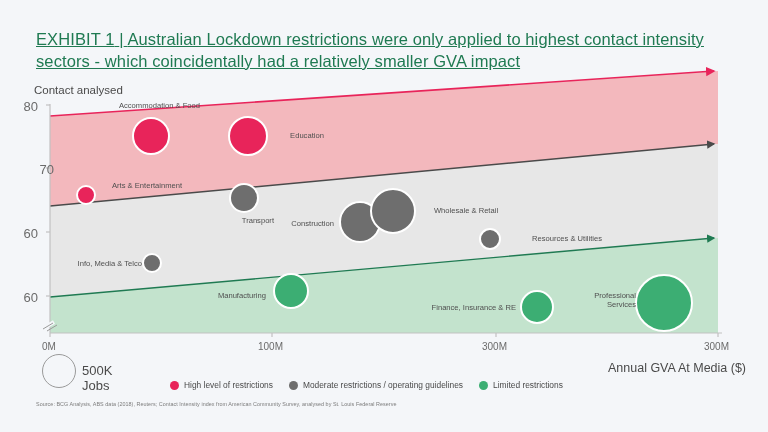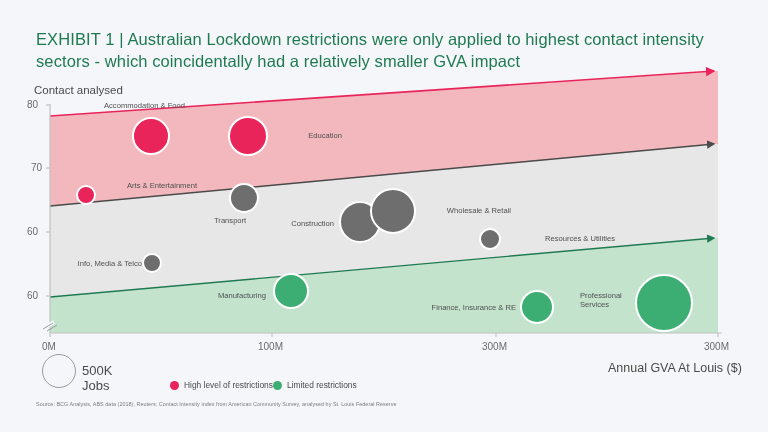--- a/index.html
+++ b/index.html
@@ -10,68 +10,68 @@
     color:#3c3c3c;
     overflow:hidden;
     position:relative;
   }
   .slide{position:absolute;inset:0;}
 
   
   .title{
     position:absolute;left:36px;top:28px;width:700px;
     font-size:16.5px;line-height:22px;
-    color:#1f7a52;font-weight:400;letter-spacing:.1px;
+    color:#1f7a52;font-weight:400;letter-spacing:.1px;text-decoration:underline;
   }
   .title .exh{font-weight:400;}
   .title .bar{color:#1f7a52;}
 
   
   .plot{position:absolute;left:0;top:0;width:768px;height:432px;}
   svg.chart{position:absolute;left:0;top:0;}
 
   .axis-title-y{
     position:absolute;left:34px;top:84px;
     font-size:11.5px;color:#4a4a4a;
   }
   .axis-title-x{
     position:absolute;left:608px;top:361px;
     font-size:12.5px;color:#4a4a4a;
   }
 
   .ytick{
     position:absolute;width:26px;text-align:right;
-    font-size:10px;color:#6b6b6b;
+    font-size:13px;color:#6b6b6b;
   }
   .xtick{
     position:absolute;font-size:10px;color:#6b6b6b;
   }
 
   .bubble-label{
     position:absolute;font-size:7.6px;color:#4f4f4f;
     white-space:pre-line;line-height:9.4px;
   }
-  .bubble-label.r{text-align:right;}
+  .bubble-label.r{text-align:center;}
   .bubble-label.l{text-align:right;}
-  .bubble-label.c{text-align:left;}
+  .bubble-label.c{text-align:right;}
 
   
   .size-legend{position:absolute;left:42px;top:354px;height:34px;}
   .size-circle{
     position:absolute;left:0;top:0;width:32px;height:32px;
     border:1px solid #9a9a9a;border-radius:50%;background:transparent;
   }
   .size-legend-label{
     position:absolute;left:40px;top:9px;font-size:13px;color:#4a4a4a;
   }
 
   
   .legend{
     position:absolute;left:170px;top:380px;
-    display:flex;align-items:center;
+    display:flex;align-items:center;gap:16px;
   }
   .legend-item{display:flex;align-items:center;gap:5px;}
   .legend-dot{width:9px;height:9px;border-radius:50%;display:block;}
   .legend-text{font-size:8.4px;color:#4a4a4a;white-space:nowrap;}
 
   
   .source{
     position:absolute;left:36px;top:401px;
     font-size:5.4px;color:#7c7c7c;letter-spacing:.05px;
   }
@@ -140,30 +140,30 @@
       <circle cx="86" cy="195" r="9" fill="#E8245A" stroke="#ffffff" stroke-width="2"></circle>
 
       <circle cx="291" cy="291" r="17" fill="#3cae73" stroke="#ffffff" stroke-width="2"></circle>
       <circle cx="537" cy="307" r="16" fill="#3cae73" stroke="#ffffff" stroke-width="2"></circle>
       <circle cx="664" cy="303" r="28" fill="#3cae73" stroke="#ffffff" stroke-width="2"></circle>
     </svg>
 
     <div class="axis-title-y">Contact analysed</div>
 
     <div class="ytick" style="left:12px;top:99px">80</div>
-    <div class="ytick" style="left:16px;top:162px">70</div>
+    <div class="ytick" style="left:28px;top:162px">70</div>
     <div class="ytick" style="left:12px;top:226px">60</div>
     <div class="ytick" style="left:12px;top:290px">60</div>
 
     <div class="xtick" style="left:42px;top:341px">0M</div>
     <div class="xtick" style="left:258px;top:341px">100M</div>
     <div class="xtick" style="left:482px;top:341px">300M</div>
     <div class="xtick" style="left:704px;top:341px">300M</div>
 
-    <div class="axis-title-x">Annual GVA At Louis ($)</div>
+    <div class="axis-title-x">Annual GVA At Media ($)</div>
 
     <div class="bubble-label c" style="left:104px;top:101px;width:96px">Accommodation &amp; Food</div>
 
     <div class="bubble-label r" style="left:272px;top:131px;width:70px">Education</div>
 
     <div class="bubble-label r" style="left:97px;top:181px;width:100px">Arts &amp; Entertainment</div>
 
     <div class="bubble-label c" style="left:214px;top:216px;width:60px">Transport</div>
 
     <div class="bubble-label l" style="left:272px;top:219px;width:62px">Construction</div>
@@ -186,20 +186,24 @@
     <span class="size-circle"></span>
     <span class="size-legend-label">500K Jobs</span>
   </div>
 
   <div class="legend">
     <div class="legend-item">
       <span class="legend-dot" style="background:#E8245A"></span>
       <span class="legend-text">High level of restrictions</span>
     </div>
     <div class="legend-item">
+      <span class="legend-dot" style="background:#6e6e6e"></span>
+      <span class="legend-text">Moderate restrictions / operating guidelines</span>
+    </div>
+    <div class="legend-item">
       <span class="legend-dot" style="background:#3cae73"></span>
       <span class="legend-text">Limited restrictions</span>
     </div>
   </div>
 
   <div class="source">Source: BCG Analysis, ABS data (2018), Reuters; Contact Intensity index from American Community Survey, analysed by St. Louis Federal Reserve</div>
 
 </div>
 
 </body></html>

